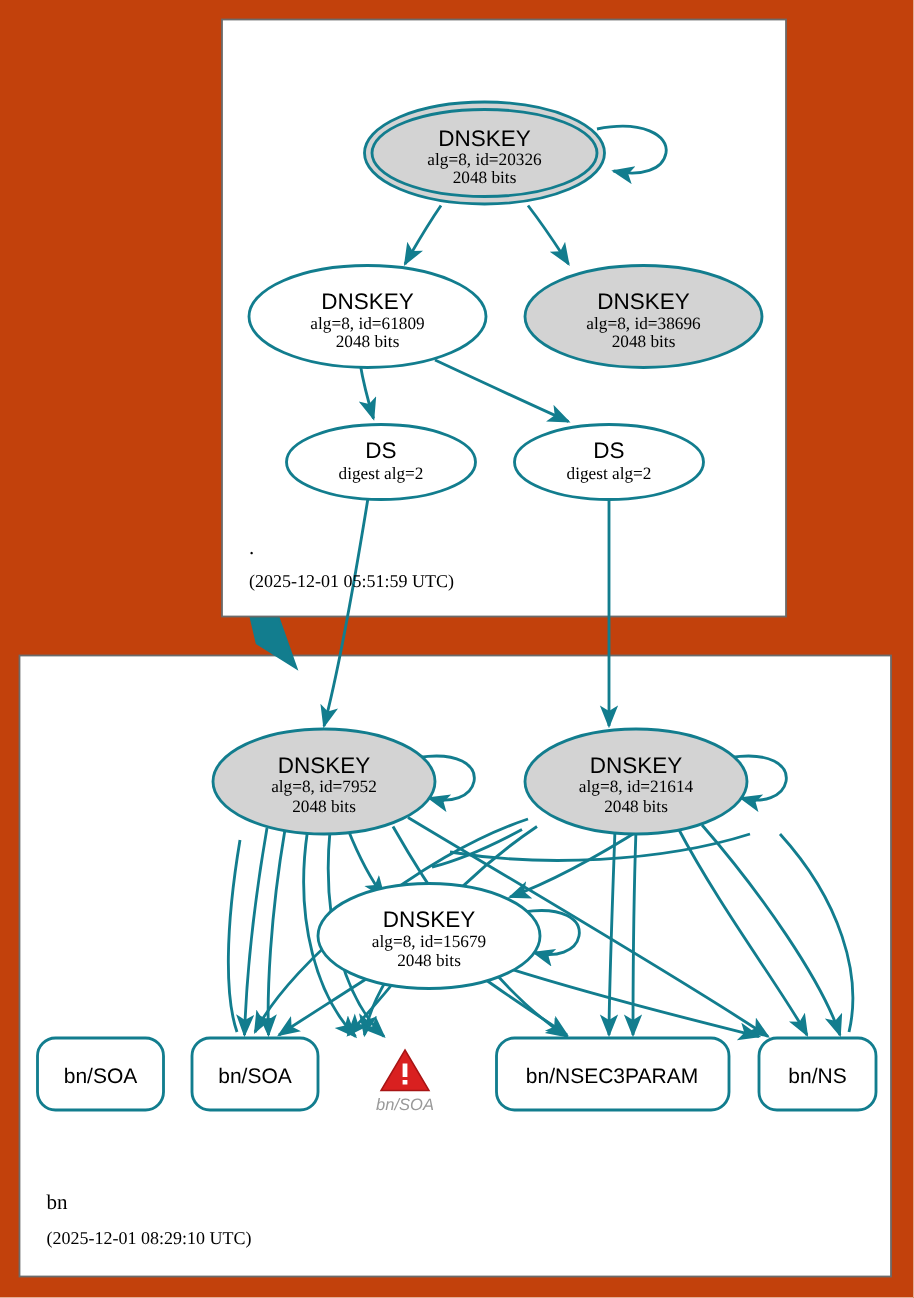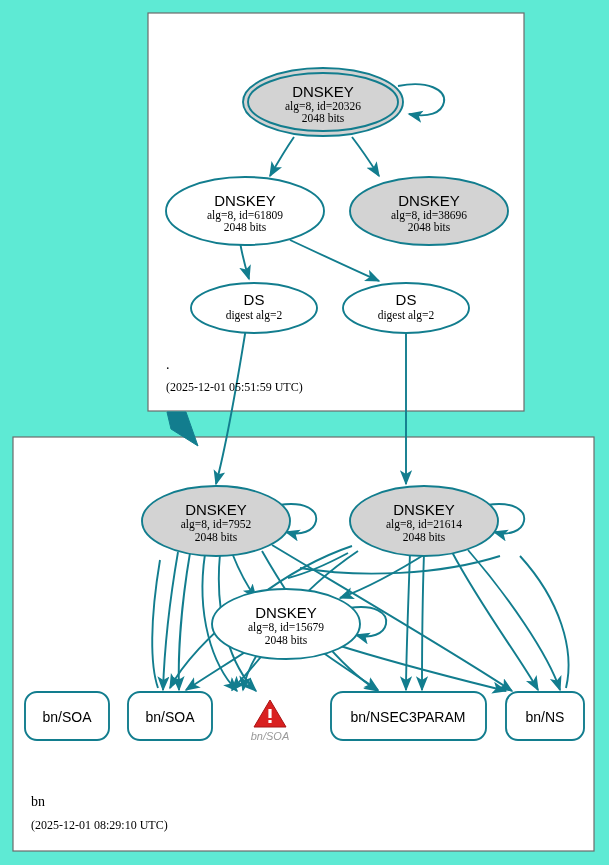--- a/index.html
+++ b/index.html
@@ -4,21 +4,21 @@
 <style>
   html, body {
     margin: 0;
     padding: 0;
     background: #ffffff;
   }
   #page {
     position: relative;
     width: 609px;
     height: 865px;
-    background: #5eead4;
+    background: #c2410c;
     font-family: "Liberation Sans", sans-serif;
     overflow: hidden;
   }
   svg#graph {
     position: absolute;
     left: 0;
     top: 0;
     width: 609px;
     height: 865px;
   }

